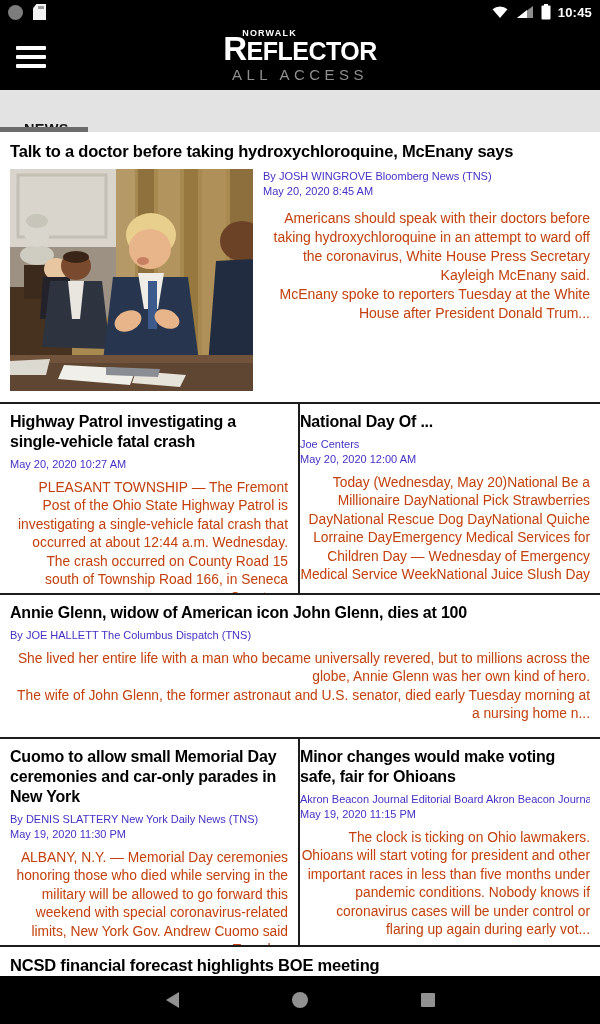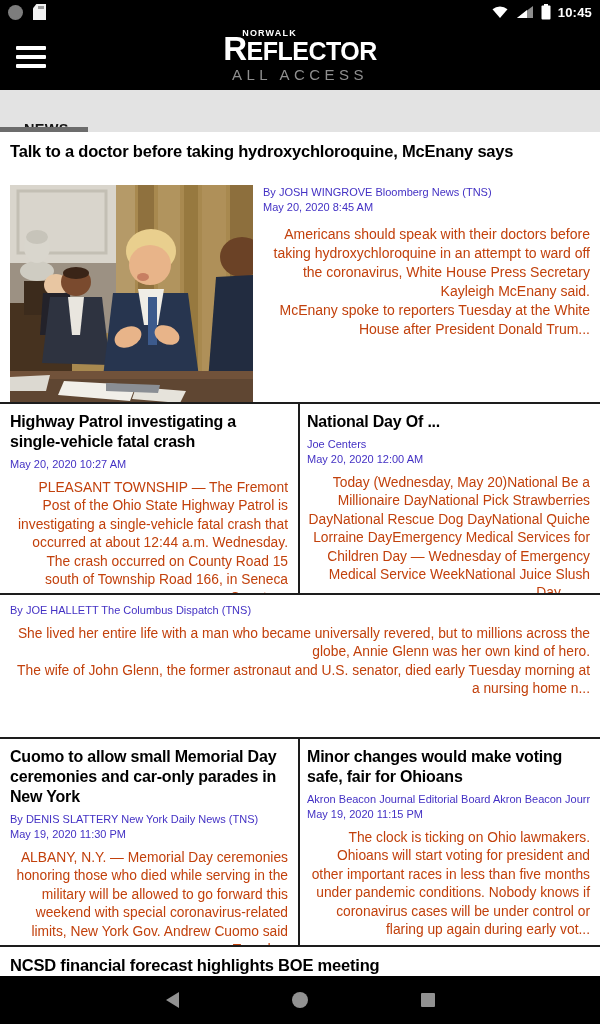--- a/index.html
+++ b/index.html
@@ -40,28 +40,28 @@
   .sec { position:absolute; left:0; right:0; background:#fff; overflow:hidden; }
   .sec-hero  { top:132px; height:270px; padding:9px 10px 0; }
   .sec-rowA  { top:402px; height:191px; }
   .sec-full  { top:593px; height:144px; padding:8px 10px 0; border-top:2px solid #1d1d1d; }
   .sec-rowB  { top:737px; height:208px; }
   .sec-ncsd  { top:945px; height:79px; padding:8px 10px 0; border-top:2px solid #1d1d1d; }
 
   .row2 { display:flex; height:100%; border-top:2px solid #1d1d1d; }
   .col { width:50%; padding:8px 10px 0 10px; overflow:hidden; }
   .col.first { border-right:2px solid #1d1d1d; width:300px; }
-  .col.second { width:300px; padding-left:7px; }
+  .col.second { width:300px; padding-left:0; }
 
   .headline { font-weight:bold; color:#000; font-size:16.5px; line-height:21px; letter-spacing:-0.2px; }
   .headline.col-h { font-size:16px; line-height:20px; margin-bottom:5px; }
   .byline, .dateline { color:#4331c4; font-size:11px; line-height:15px; white-space:nowrap; overflow:hidden; }
   .body-text { color:#c2410c; font-size:13.8px; line-height:18.4px; margin-top:7px; white-space:pre-line;text-align:right; }
 
-  .hero-flex { display:flex; margin-top:23px; }
+  .hero-flex { display:flex; margin-top:7px; }
   .hero-photo { width:243px; height:222px; flex:0 0 auto; cursor:pointer; }
   .hero-col { margin-left:10px; flex:1; overflow:hidden; }
   .hero-col .body-text { margin-top:10px; font-size:14px; line-height:19px; }
 
   
   .navbar { position:absolute; top:976px; left:0; right:0; height:48px; background:#000;
             display:flex; align-items:center; justify-content:center; gap:112px; }
   .nav-btn { width:16px; height:16px; display:flex; align-items:center; justify-content:center; cursor:pointer; }
   .nav-back { width:0; height:0; border-top:8px solid transparent; border-bottom:8px solid transparent;
               border-right:13px solid #919191; }
@@ -178,20 +178,21 @@
       <div class="col second">
         <div class="headline col-h">National Day Of ...</div>
         <div class="byline">Joe Centers</div>
         <div class="dateline">May 20, 2020 12:00 AM</div>
         <div class="body-text">Today (Wednesday, May 20)National Be a Millionaire DayNational Pick Strawberries DayNational Rescue Dog DayNational Quiche Lorraine DayEmergency Medical Services for Children Day — Wednesday of Emergency Medical Service WeekNational Juice Slush Day —...</div>
       </div>
     </div>
   </div>
 
   <div class="sec sec-full">
+    <div class="headline col-h">Annie Glenn, widow of American icon John Glenn, dies at 100</div>
     <div class="byline">By JOE HALLETT The Columbus Dispatch (TNS)</div>
     <div class="body-text">She lived her entire life with a man who became universally revered, but to millions across the globe, Annie Glenn was her own kind of hero.
 The wife of John Glenn, the former astronaut and U.S. senator, died early Tuesday morning at a nursing home n...</div>
   </div>
 
   <div class="sec sec-rowB">
     <div class="row2">
       <div class="col first">
         <div class="headline col-h">Cuomo to allow small Memorial Day ceremonies and car-only parades in New York</div>
         <div class="byline">By DENIS SLATTERY New York Daily News (TNS)</div>

